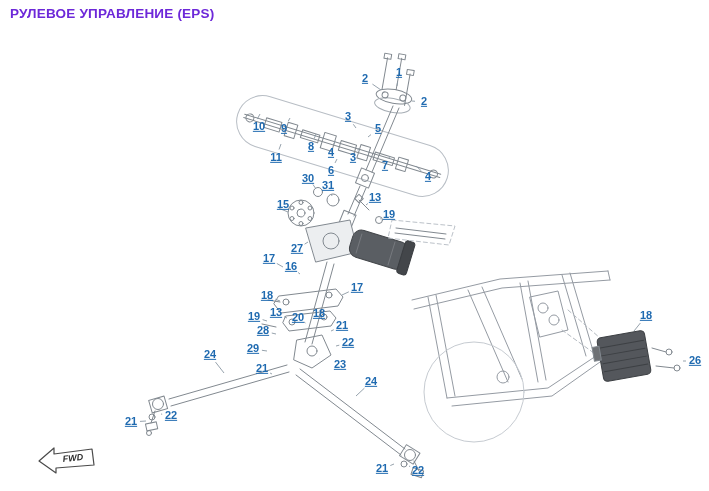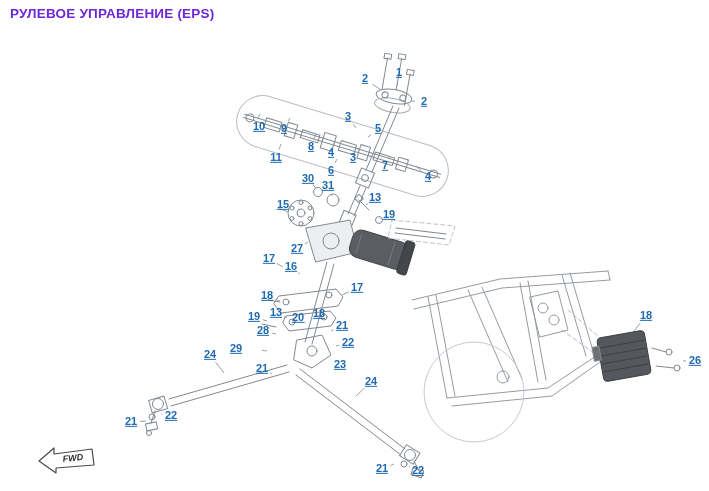--- a/index.html
+++ b/index.html
@@ -253,21 +253,21 @@
     <span class="callout" style="left: 291px; top: 267px; text-decoration: underline;">16</span>
     <span class="callout" style="left: 357px; top: 288px;">17</span>
     <span class="callout" style="left: 267px; top: 296px;">18</span>
     <span class="callout" style="left: 276px; top: 313px;">13</span>
     <span class="callout" style="left: 319px; top: 314px;">18</span>
     <span class="callout" style="left: 254px; top: 317px;">19</span>
     <span class="callout" style="left: 298px; top: 318px; text-align: center;">20</span>
     <span class="callout" style="left: 342px; top: 326px;">21</span>
     <span class="callout" style="left: 263px; top: 331px;">28</span>
     <span class="callout" style="left: 348px; top: 343px;">22</span>
-    <span class="callout" style="left: 236px; top: 349px;">29</span>
+    <span class="callout" style="left: 253px; top: 349px;">29</span>
     <span class="callout" style="left: 328px; top: 365px; margin-left: 12px;">23</span>
     <span class="callout" style="left: 210px; top: 355px;">24</span>
     <span class="callout" style="left: 262px; top: 369px;">21</span>
     <span class="callout" style="left: 371px; top: 382px;">24</span>
     <span class="callout" style="left: 646px; top: 316px;">18</span>
     <span class="callout" style="left: 695px; top: 361px;">26</span>
     <span class="callout" style="left: 171px; top: 416px;">22</span>
     <span class="callout" style="left: 131px; top: 422px;">21</span>
     <span class="callout" style="left: 382px; top: 469px;">21</span>
     <span class="callout" style="left: 418px; top: 471px;">22</span>

